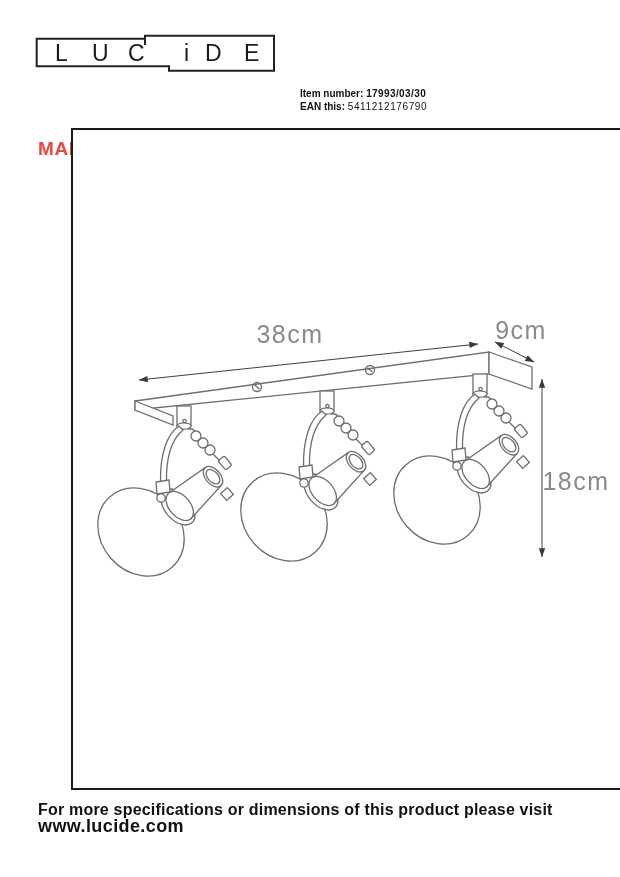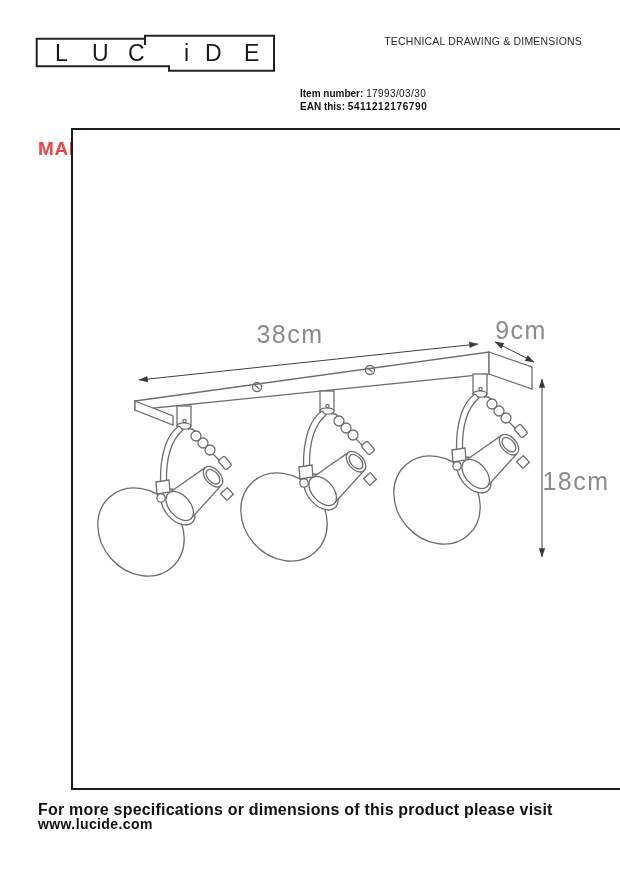--- a/index.html
+++ b/index.html
@@ -19,60 +19,59 @@
   }
   .product-name{
     position:absolute;left:38px;top:90px;
     font-size:19px;font-weight:bold;letter-spacing:0.6px;color:#ef4444;margin-top:48px;
   }
   .codes{
     position:absolute;left:300px;top:87px;
     font-size:10px;line-height:13px;color:#111;
   }
   .codes .lbl{font-weight:bold;margin-top:40px;}
-  .codes .val-bold{font-weight:normal;letter-spacing:0.4px;}
-  .codes .val{font-weight:bold;letter-spacing:0.6px;}
+  .codes .val-bold{font-weight:bold;letter-spacing:0.4px;}
+  .codes .val{font-weight:normal;letter-spacing:0.6px;}
   
   .drawing-box{
     position:absolute;left:36px;top:128px;
     width:548px;height:658px;
     border:2px solid #1b1b1b;background:#fff;margin-left:35px;
   }
   .dim-label{
     font-family:"Liberation Sans", sans-serif;
     font-size:25px;fill:#8a8a8a;letter-spacing:1.5px;
   }
   
   .footer-note{
     position:absolute;left:38px;top:801px;
     font-size:16px;font-weight:bold;color:#111;letter-spacing:0.2px;
   }
   .footer-site{
     position:absolute;left:38px;top:816px;
-    font-size:14px;font-weight:bold;color:#111;letter-spacing:0.4px;
+    font-size:18px;font-weight:bold;color:#111;letter-spacing:0.4px;
   }
   .logo-letter{font-size:23px;fill:#1a1a1a;font-family:"Liberation Sans",sans-serif;}
 </style>
 </head>
 <body>
 
 <div class="page">
 
   <svg class="logo-svg" width="245" height="48" viewBox="0 0 245 48">
     <path d="M2.7,5.7 H111 V2.7 H240 V37.7 H135 V33.3 H2.7 Z" fill="none" stroke="#222" stroke-width="2"></path>
     <line x1="111" y1="5.7" x2="111" y2="12" stroke="#222" stroke-width="2"></line>
     <text class="logo-letter" x="21" y="28">L</text>
     <text class="logo-letter" x="58" y="28">U</text>
     <text class="logo-letter" x="94" y="28">C</text>
     <text class="logo-letter" x="150" y="28">i</text>
     <text class="logo-letter" x="171" y="28">D</text>
     <text class="logo-letter" x="210" y="28">E</text>
   </svg>
 
-  <div class="doc-title">TECHNICAL DRAWING &amp; DIMENSIONS</div>
 
   <div class="product-name">MADEE</div>
   <div class="codes">
     <div>
       <span class="lbl">Item number:</span>
       <span class="val-bold">17993/03/30</span>
     </div>
     <div>
       <span class="lbl">EAN this:</span>
       <span class="val">5411212176790</span>

